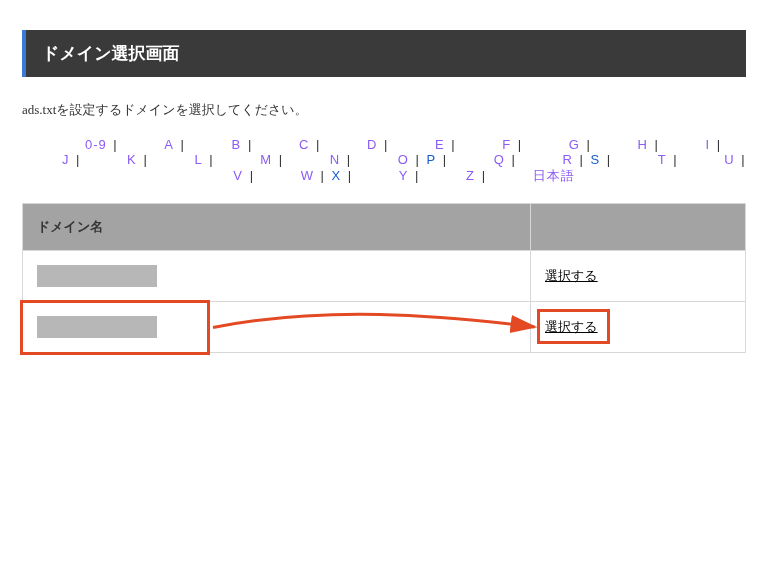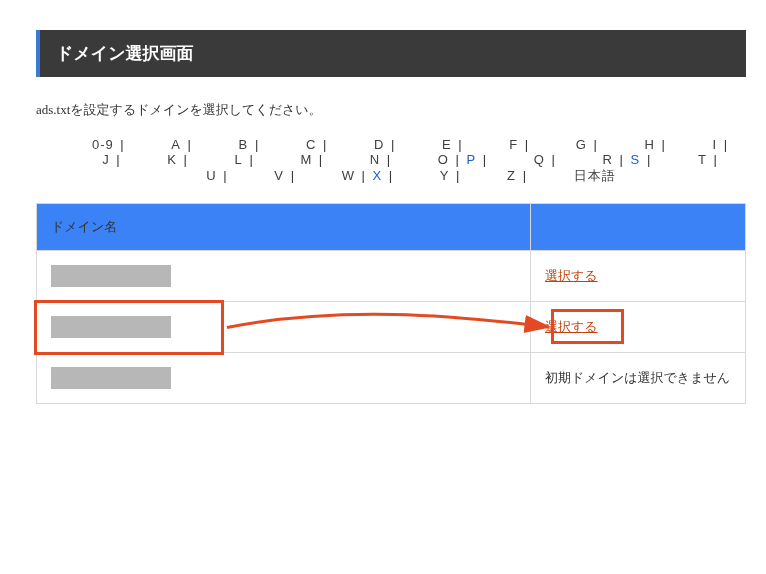--- a/index.html
+++ b/index.html
@@ -5,21 +5,21 @@
   * { box-sizing: border-box; }
   body {
     margin: 0;
     padding: 0;
     font-family: -apple-system, BlinkMacSystemFont, "Segoe UI", "Hiragino Sans", "Hiragino Kaku Gothic ProN", Meiryo, sans-serif;
     font-size: 14px;
     color: #333;
     background: #fff;
     width: 766px;
   }
-  .page { padding: 0 0 40px 16px; }
+  .page { padding: 0 0 40px 2px; }
   .title-bar {
     background: #3a3a3a;
     border-left: 4px solid #3a7ad6;
     padding: 12px 16px;
     margin: 30px 20px 0 20px;
   }
   .title-bar h1 {
     margin: 0;
     font-size: 17px;
     font-weight: bold;
@@ -34,51 +34,51 @@
     text-align: center;
     font-size: 13px;
     letter-spacing: 1px;
     margin: 0 20px 18px 20px;
   }
   .alpha-nav span.sep { margin: 0 2px; }
   .alpha-nav a {
     color: #1a5fcf;
     text-decoration: none;
   }
-  .alpha-nav .inactive { color: #404040; margin-left: 40px; }
+  .alpha-nav .inactive { color: #8b5cf6; margin-left: 40px; }
   table.domain-table {
     width: calc(100% - 40px);
     margin: 0 20px;
     border-collapse: collapse;
     border: 1px solid #d8d8d8;
   }
   table.domain-table th,
   table.domain-table td {
     border: 1px solid #d8d8d8;
     padding: 14px 14px;
     text-align: left;
     font-size: 13px;
     vertical-align: middle;
   }
   table.domain-table th {
-    background: #3b82f6;
-    font-weight: normal;
+    background: #a3a3a3;
+    font-weight: bold;
   }
   table.domain-table th.col-action { width: 215px; }
   .mask-bar {
     display: inline-block;
     background: #b7b7b7;
     height: 22px;
     vertical-align: middle;
   }
   .mask-w1 { width: 120px; }
   .mask-w2 { width: 60px; }
   .domain-suffix { margin-left: 2px; }
   a.select-link {
-    color: #c2410c;
+    color: #000000;
     text-decoration: underline;
   }
   .row-disabled-msg { color: #333; }
   .highlight-box {
     position: absolute;
     border: 3px solid #e34a23;
     background: transparent;
     pointer-events: none;
   }
   .arrow-svg {
@@ -109,24 +109,20 @@
       </thead>
       <tbody id="domain-tbody">
           <tr>
             <td><span class="mask-bar mask-w1"></span></td>
             <td><a href="#" class="select-link">選択する</a></td>
           </tr>
           <tr>
             <td><span class="mask-bar mask-w1"></span></td>
             <td><a href="#" class="select-link">選択する</a></td>
           </tr>
-          <tr>
-            <td><span class="mask-bar mask-w1"></span></td>
-            <td><span class="row-disabled-msg">初期ドメインは選択できません</span></td>
-          </tr>
         </tbody>
     </table>
 
     <div class="highlight-box" id="hl-domain" style="left: 17.5px; top: 96.5px; width: 190px; height: 55px;"></div>
     <div class="highlight-box" id="hl-action" style="left: 535px; top: 106px; width: 72.6094px; height: 35px;"></div>
     <svg class="arrow-svg" id="arrow" width="341.5" height="60.5" style="left: 205.5px; top: 93.5px;">
         <defs>
           <marker id="ah" markerWidth="10" markerHeight="10" refX="8" refY="3" orient="auto" markerUnits="strokeWidth">
             <path d="M0,0 L0,6 L9,3 z" fill="#e34a23"></path>
           </marker>

